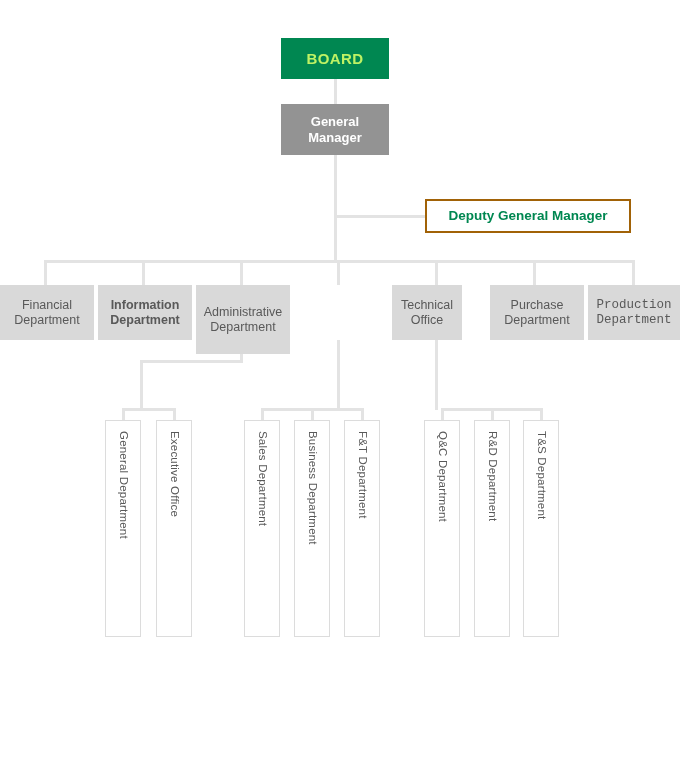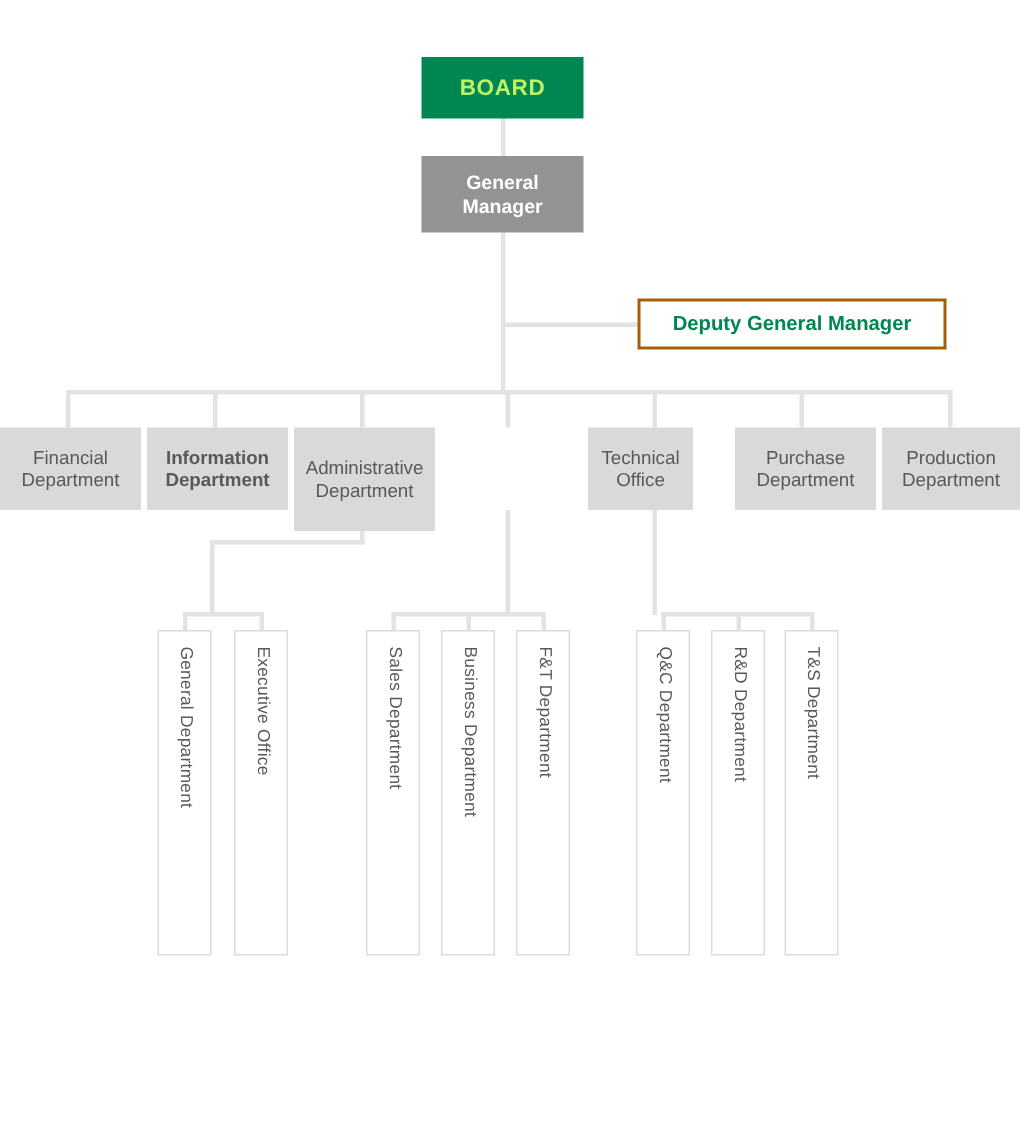--- a/index.html
+++ b/index.html
@@ -178,21 +178,21 @@
     </span>
   </div>
 
   <div class="node dept" style="left:490px; top:285px; width:94px; height:55px;">
     <span class="label">
       <span>Purchase</span><br>
       <span>Department</span>
     </span>
   </div>
 
-  <div class="node dept" style="left:588px; top:285px; width:92px; height:55px;">
+  <div class="node dept" style="left:588px; top:285px; width:92px; height:55px;font-family:Liberation Mono, monospace;">
     <span class="label">
       <span>Production</span><br>
       <span>Department</span>
     </span>
   </div>
 
   <div class="node sub" style="left:105px; top:420px; width:36px; height:217px;">
     <span class="vlabel">General Department</span>
   </div>
   <div class="node sub" style="left:156px; top:420px; width:36px; height:217px;">

